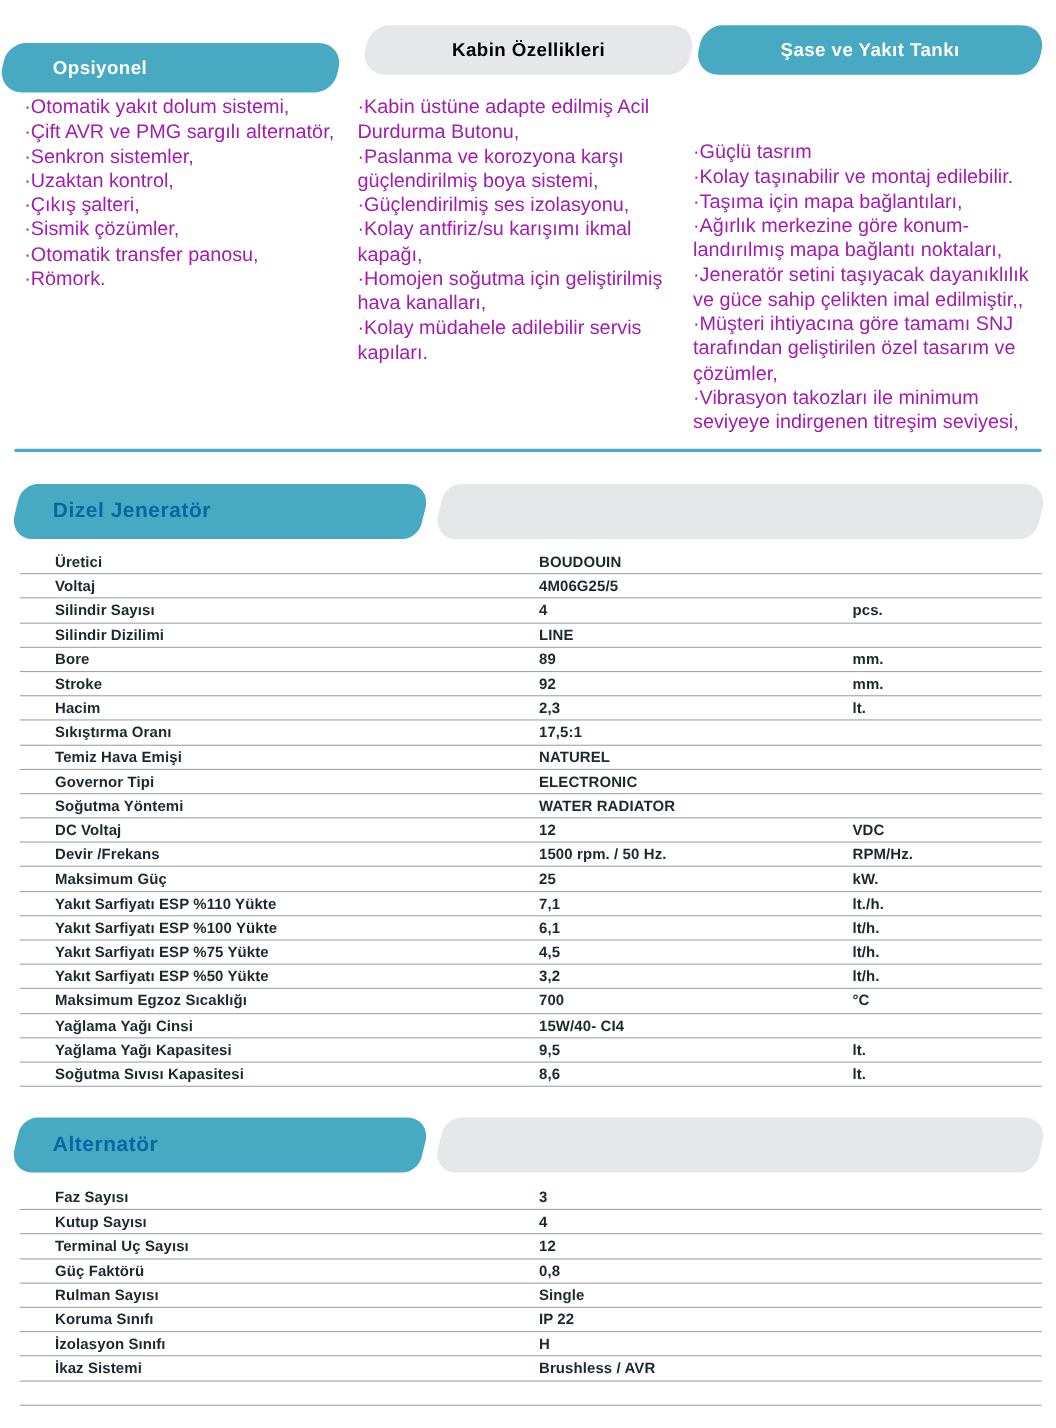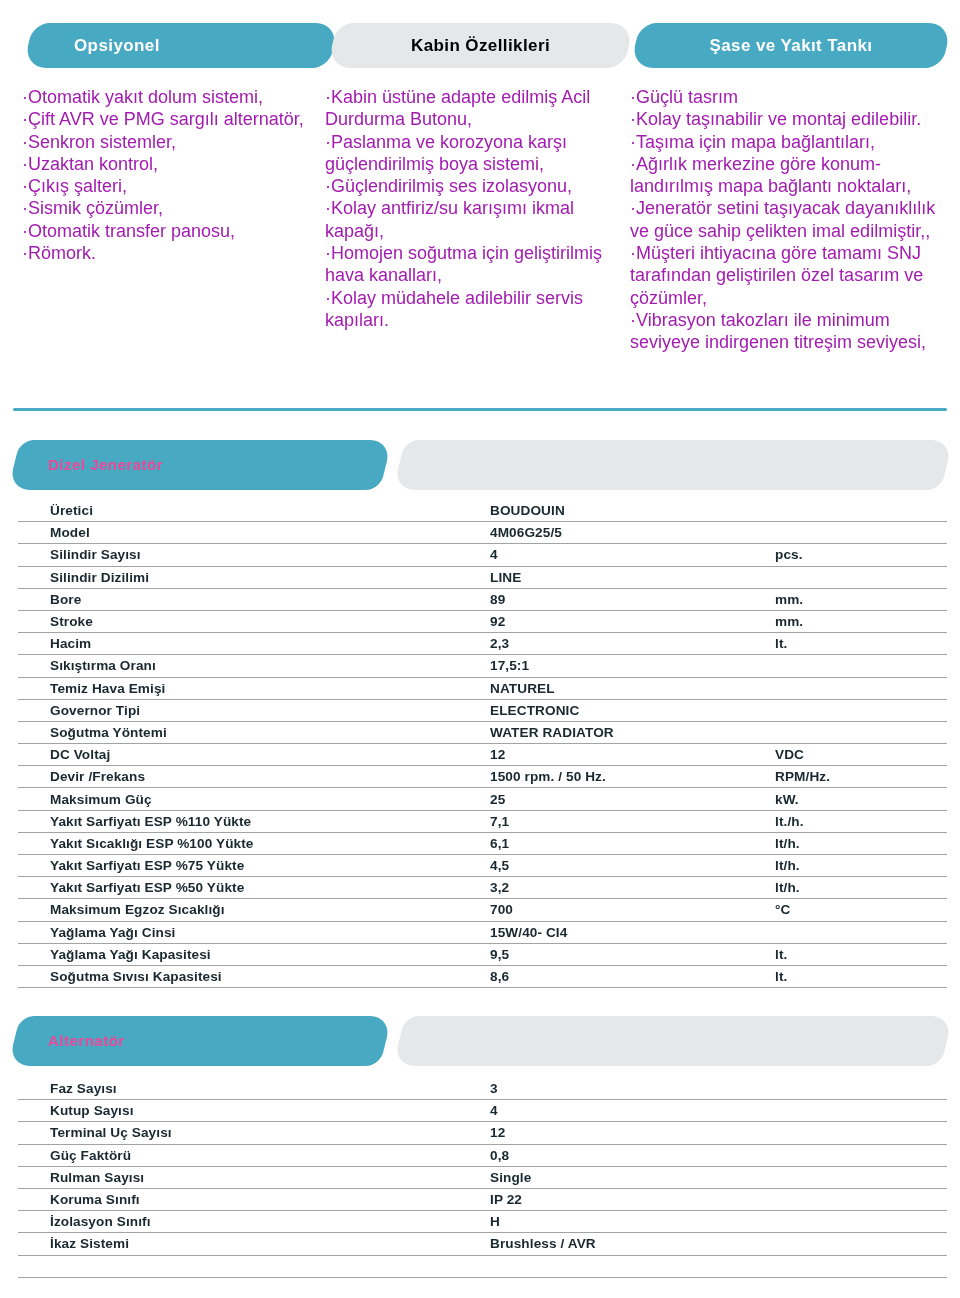--- a/index.html
+++ b/index.html
@@ -2,43 +2,43 @@
 <html><head>
 <meta charset="utf-8">
 <style>
   html,body{margin:0;padding:0;}
   body{
     width:960px;height:1298px;background:#ffffff;position:relative;
     font-family:"Liberation Sans", sans-serif;color:#2f3e44;overflow:hidden;
   }
   
   .tab{position:absolute;top:23px;height:45px;}
-  .tab1{left:28px;width:306px;}
+  .tab1{left:2px;width:306px;margin-top:16px;}
   .tab2{left:332px;width:297px;}
   .tab3{left:635px;width:312px;}
   .tab-bg{position:absolute;inset:0;transform:skewX(-14deg);border-radius:16px 24px 16px 24px;}
   .teal-bg{background:#48a9c3;}
   .gray-bg{background:#e6e7e9;}
   .tab-label{position:relative;display:flex;align-items:center;justify-content:center;height:100%;
     font-size:17px;font-weight:700;letter-spacing:.4px;color:#ffffff;}
   .tab1 .tab-label{justify-content:flex-start;padding-left:46px;}
   .tab2 .tab-label{color:#000000;}
   
   .feat-col{position:absolute;top:86px;font-size:18px;line-height:22.3px;color:#a21caf;}
   .col1{left:22px;width:300px;}
   .col2{left:325px;width:300px;}
-  .col3{left:630px;width:322px;}
+  .col3{left:630px;width:322px;margin-top:41px;}
   .feat-item{margin:0;}
   
   .divider{position:absolute;left:13px;top:408px;width:934px;height:3px;background:#4aa9c4;border-radius:2px;}
   
   .sec-pill{position:absolute;left:14px;width:372px;height:50px;}
   .sec-pill-bg{position:absolute;inset:0;transform:skewX(-14deg);border-radius:14px 22px 14px 22px;background:#48a9c3;}
-  .sec-title{position:relative;line-height:50px;padding-left:34px;color:#ec4899;
-    font-size:15px;font-weight:700;letter-spacing:.5px;}
+  .sec-title{position:relative;line-height:50px;padding-left:34px;color:#0369a1;
+    font-size:19px;font-weight:700;letter-spacing:.5px;}
   .sec-graybar{position:absolute;left:399px;width:548px;height:50px;}
   .sec-graybar .sec-pill-bg{background:#e6e7e9;}
   .sec1{top:440px;}
   .sec2{top:1016px;}
   
   .spec-table{position:absolute;left:18px;width:929px;}
   .table1{top:500px;}
   .table2{top:1078px;}
   .trow{position:relative;height:22.2px;box-sizing:border-box;border-bottom:1px solid #a3a3a3;}
   .tcell{position:absolute;top:0;height:100%;display:flex;align-items:center;
@@ -106,21 +106,21 @@
 
 <div class="spec-table table1">
 
     <div class="trow">
       <span class="tcell t-label">Üretici</span>
       <span class="tcell t-value">BOUDOUIN</span>
       <span class="tcell t-unit"></span>
     </div>
 
     <div class="trow">
-      <span class="tcell t-label">Model</span>
+      <span class="tcell t-label">Voltaj</span>
       <span class="tcell t-value">4M06G25/5</span>
       <span class="tcell t-unit"></span>
     </div>
 
     <div class="trow">
       <span class="tcell t-label">Silindir Sayısı</span>
       <span class="tcell t-value">4</span>
       <span class="tcell t-unit">pcs.</span>
     </div>
 
@@ -190,21 +190,21 @@
       <span class="tcell t-unit">kW.</span>
     </div>
 
     <div class="trow">
       <span class="tcell t-label">Yakıt Sarfiyatı ESP %110 Yükte</span>
       <span class="tcell t-value">7,1</span>
       <span class="tcell t-unit">lt./h.</span>
     </div>
 
     <div class="trow">
-      <span class="tcell t-label">Yakıt Sıcaklığı ESP %100 Yükte</span>
+      <span class="tcell t-label">Yakıt Sarfiyatı ESP %100 Yükte</span>
       <span class="tcell t-value">6,1</span>
       <span class="tcell t-unit">lt/h.</span>
     </div>
 
     <div class="trow">
       <span class="tcell t-label">Yakıt Sarfiyatı ESP %75 Yükte</span>
       <span class="tcell t-value">4,5</span>
       <span class="tcell t-unit">lt/h.</span>
     </div>
 

